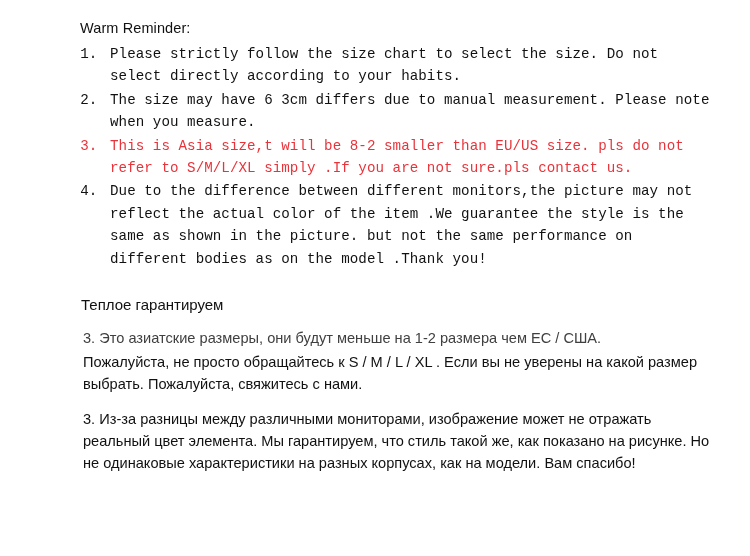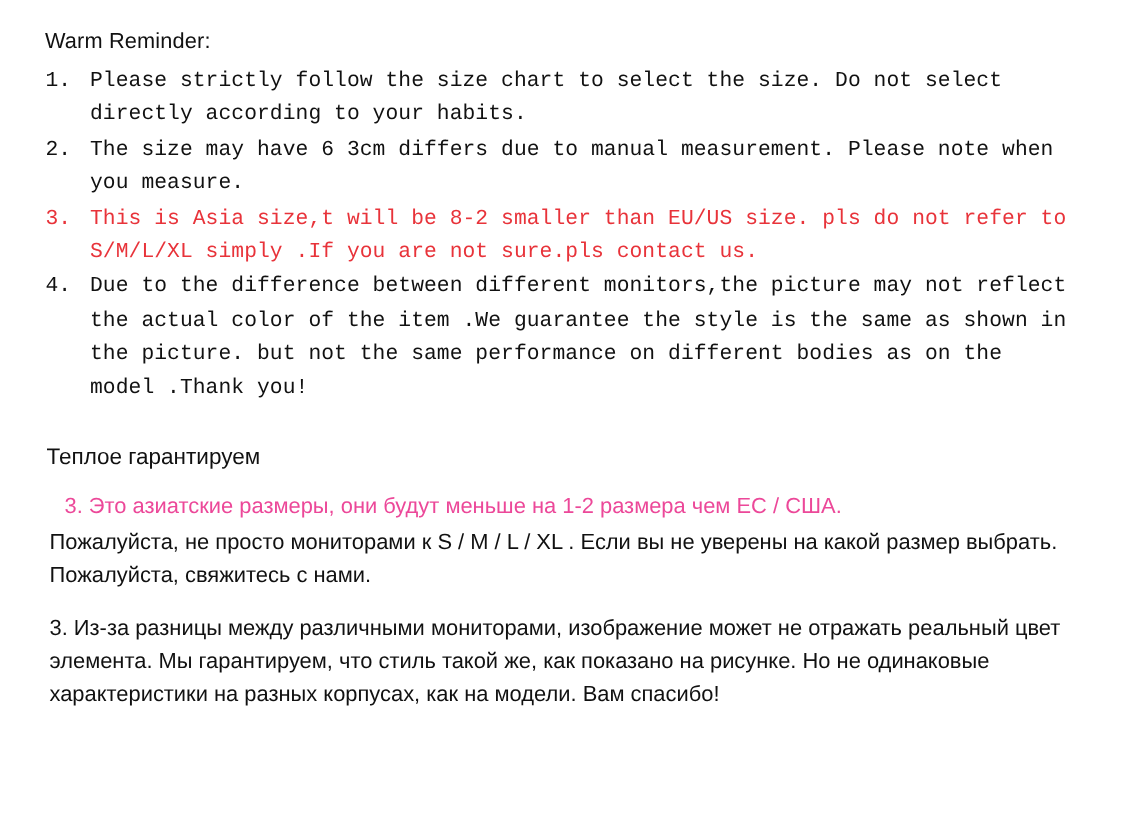--- a/index.html
+++ b/index.html
@@ -12,21 +12,21 @@
     background: #ffffff;
     font-family: "Liberation Sans", sans-serif;
     color: #1a1a1a;
     overflow: hidden;
   }
   .page {
     position: relative;
     width: 750px;
     height: 451px;
     box-sizing: border-box;
-    padding: 18px 34px 10px 30px;
+    padding: 18px 34px 10px 80px;
   }
 
   
   .en-title {
     font-size: 14.5px;
     line-height: 1.5;
     color: #111111;
     margin: 0 0 3px 0;
     letter-spacing: 0.1px;
   }
@@ -60,23 +60,22 @@
     padding-left: 1px;
   }
   .ru-p {
     font-size: 14.6px;
     line-height: 1.52;
     color: #111111;
     margin: 0 0 13px 0;
     padding-left: 3px;
   }
   .ru-p.red {
-    color: #ec4899;
+    color: #404040;
     margin-bottom: 0;
-    margin-left: 10px;
   }
   .ru-p.after-red {
     margin-top: 2px;
   }
 </style>
 </head>
 <body>
 
 <div class="page">
 
@@ -96,17 +95,17 @@
       <li>
         <span>Due to the difference between different monitors,the picture may not reflect the actual color of the item .We guarantee the style is the same as shown in the picture. but not the same performance on different bodies as on the model .Thank you!</span>
       </li>
     </ol>
   </div>
 
   <div class="ru-wrap">
     <div class="ru-title">Теплое гарантируем</div>
 
     <p class="ru-p red">3. Это азиатские размеры, они будут меньше на 1-2 размера чем ЕС / США.</p>
-    <p class="ru-p after-red">Пожалуйста, не просто мониторами к S / M / L / XL . Если вы не уверены на какой размер выбрать. Пожалуйста, свяжитесь с нами.</p>
+    <p class="ru-p after-red">Пожалуйста, не просто обращайтесь к S / M / L / XL . Если вы не уверены на какой размер выбрать. Пожалуйста, свяжитесь с нами.</p>
     <p class="ru-p">3. Из-за разницы между различными мониторами, изображение может не отражать реальный цвет элемента. Мы гарантируем, что стиль такой же, как показано на рисунке. Но не одинаковые характеристики на разных корпусах, как на модели. Вам спасибо!</p>
   </div>
 
 </div>
 
 </body></html>

